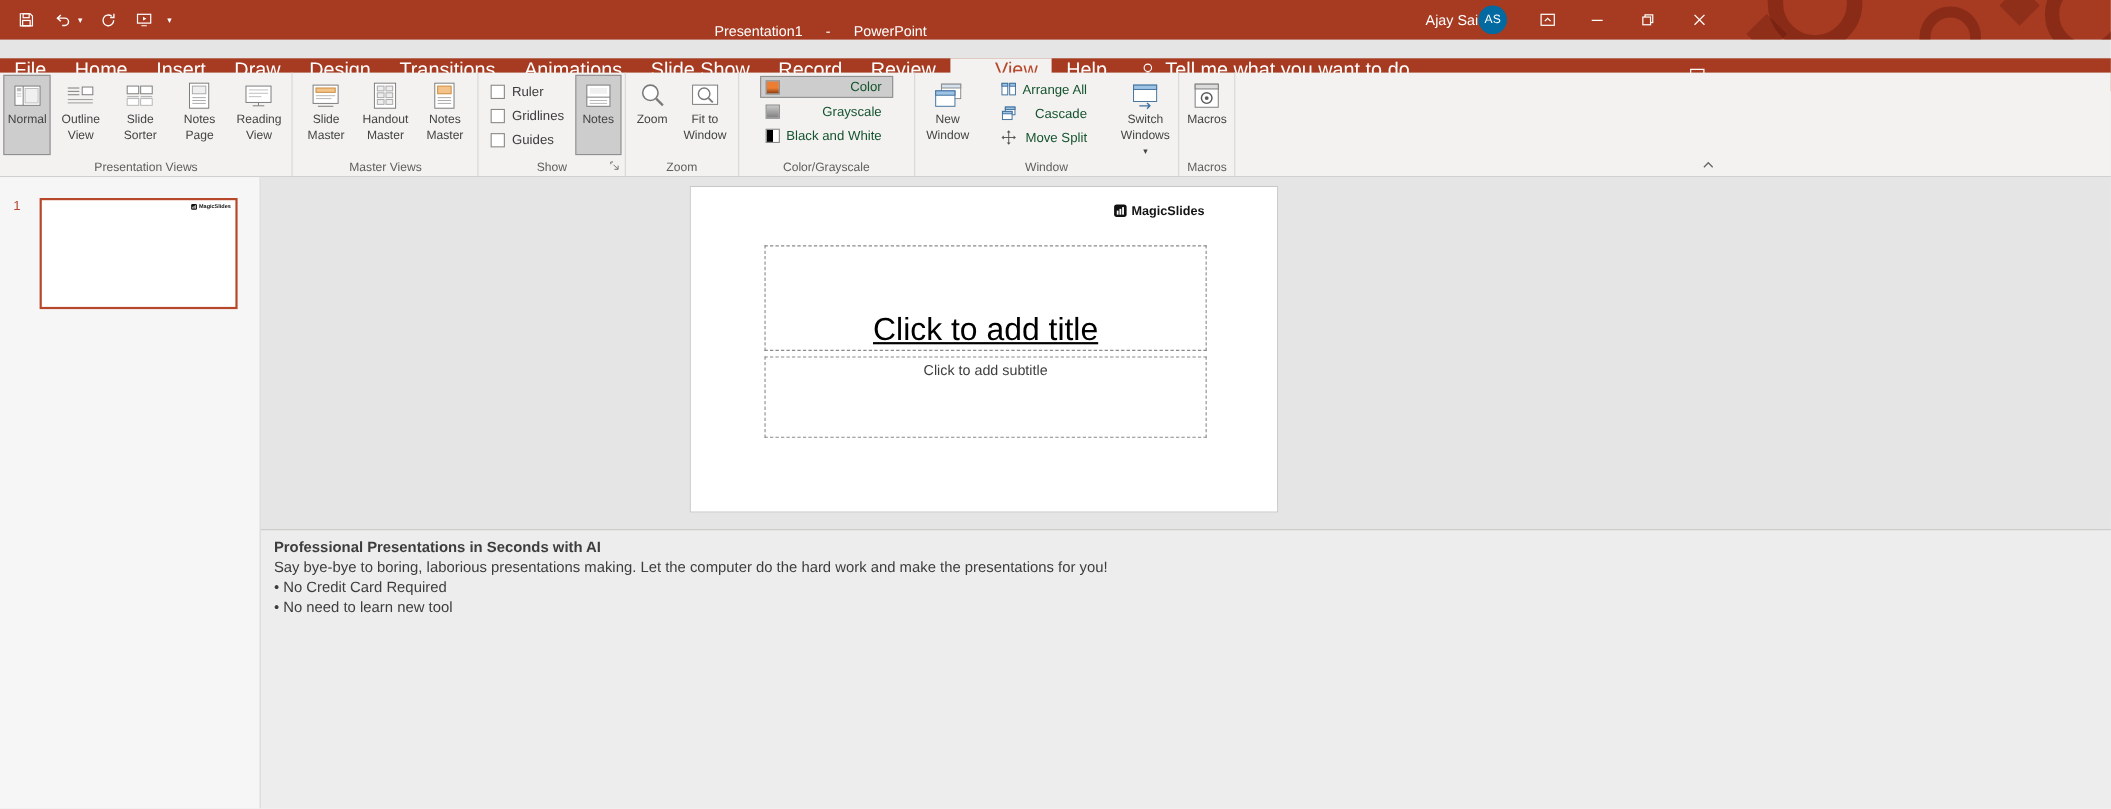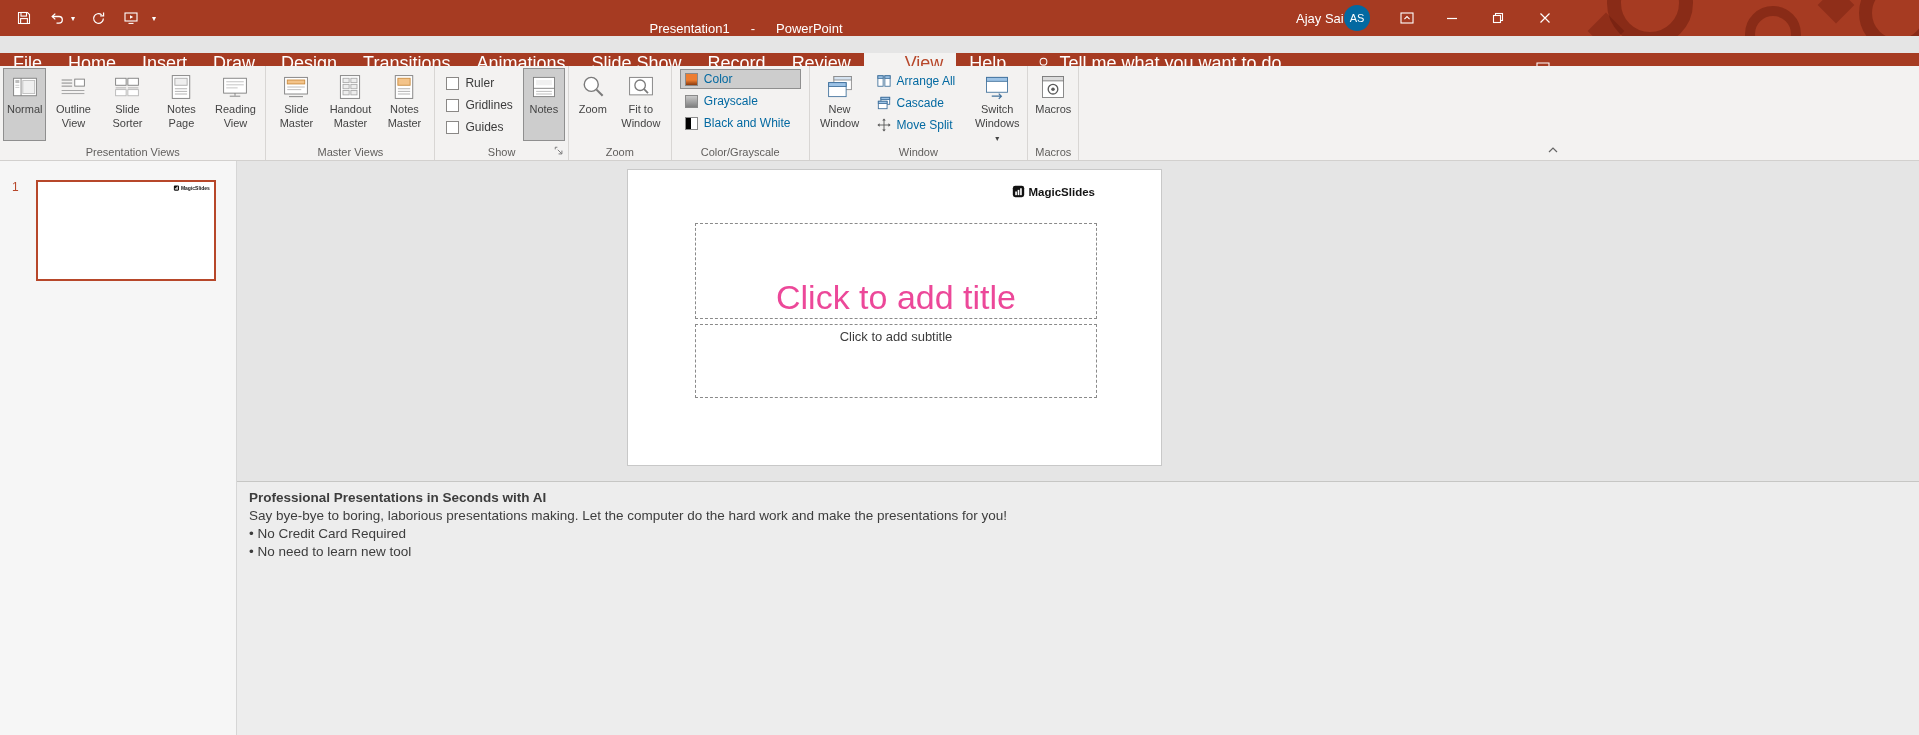--- a/index.html
+++ b/index.html
@@ -39,42 +39,42 @@
   .glabel{font-size:11px;color:#605E5C;white-space:nowrap;}
   .launcher{position:absolute;right:2px;bottom:2px;width:14px;height:14px;display:flex;align-items:center;justify-content:center;}
   .bigbtn{display:flex;flex-direction:column;align-items:center;padding:3px 3px 2px;min-width:42px;max-width:54px;height:73px;border:1px solid transparent;text-align:center;}
   .bigbtn .bicon{width:30px;height:30px;display:flex;align-items:center;justify-content:center;margin-bottom:1px;flex:none;}
   .blabel{font-size:11px;line-height:1.25;color:#444;max-width:50px;}
   .bigbtn.selected,.smallbtn.selected{background:var(--selected-control-bg,#CDCDCD);border:1px solid var(--selected-control-border,#8F8F8F);}
   .checkcol{display:flex;flex-direction:column;gap:8px;padding:8px 10px 0 8px;}
   .cb{display:flex;align-items:center;gap:6px;font-size:12px;color:#3B3B3B;white-space:nowrap;}
   .cbbox{width:13px;height:13px;background:#fff;border:1px solid #8A8886;flex:none;}
   .stackcol{display:flex;flex-direction:column;padding-top:2px;}
-  .smallbtn{display:flex;align-items:center;gap:6px;padding:2px 9px 2px 4px;margin:1px 5px;font-size:12px;color:#0369a1;border:1px solid transparent;white-space:nowrap;}
+  .smallbtn{display:flex;align-items:center;gap:6px;padding:2px 9px 2px 4px;margin:1px 16px;font-size:12px;color:#14532d;border:1px solid transparent;white-space:nowrap;justify-content:space-between;}
   .swatch{width:13px;height:13px;border:1px solid #8a8a8a;flex:none;}
   .sw-color{background:linear-gradient(180deg,#ED7D31 0%,#ED7D31 55%,#8a3c10 100%);}
   .sw-gray{background:linear-gradient(180deg,#C9C9C9 0%,#7F7F7F 100%);}
   .sw-bw{background:linear-gradient(90deg,#000 50%,#fff 50%);}
   .chev{font-size:8px;color:#444;}
   .collapse-btn{position:absolute;left:1544px;bottom:3px;width:18px;height:15px;display:flex;align-items:center;justify-content:center;}
 
   
   .workspace{position:absolute;left:0;top:161px;width:100%;height:574px;display:flex;}
   .thumbpanel{width:237px;flex:none;background:#F6F6F6;border-right:1px solid #D6D6D6;position:relative;}
   .slide-num{position:absolute;left:12px;top:19px;font-size:12px;color:var(--accent-red,#B7472A);}
   .thumb{position:absolute;left:36px;top:19px;width:180px;height:101px;background:#fff;border:2px solid var(--accent-red,#C2492C);}
   .thumb-logo{position:absolute;top:3px;right:4px;transform:scale(.5);transform-origin:top right;display:flex;align-items:center;gap:3px;}
   .editor{flex:1;display:flex;flex-direction:column;}
   .slide-area{height:320px;position:relative;background:#E5E5E5;}
   .slide-canvas{position:absolute;left:390px;top:8px;width:535px;height:297px;background:#fff;border:1px solid #C8C8C8;}
   .slide-logo{position:absolute;top:15px;right:66px;display:flex;align-items:center;gap:4px;}
   .logo-text{font-size:11.5px;font-weight:bold;color:#141414;}
   .ph{position:absolute;border:1px dashed #8a8a8a;display:flex;justify-content:center;}
   .ph-title{left:67px;top:53px;width:402px;height:96px;align-items:flex-end;padding-bottom:1px;}
-  .ph-title span{font-size:34px;color:#ec4899;}
+  .ph-title span{font-size:29px;color:#000000;text-decoration:underline;}
   .ph-subtitle{left:67px;top:154px;width:402px;height:74px;align-items:flex-start;padding-top:4px;}
   .ph-subtitle span{font-size:13px;color:#3d3d3d;}
   .notes-pane{flex:1;background:#EDEDED;border-top:1px solid #C6C6C4;padding:7px 20px 0 12px;}
   .notes-pane p{font-size:13.5px;line-height:18px;color:#3D3D3D;}
   .n-head{font-weight:bold;}
 
   svg{display:block}
 </style>
 </head>
 <body>

